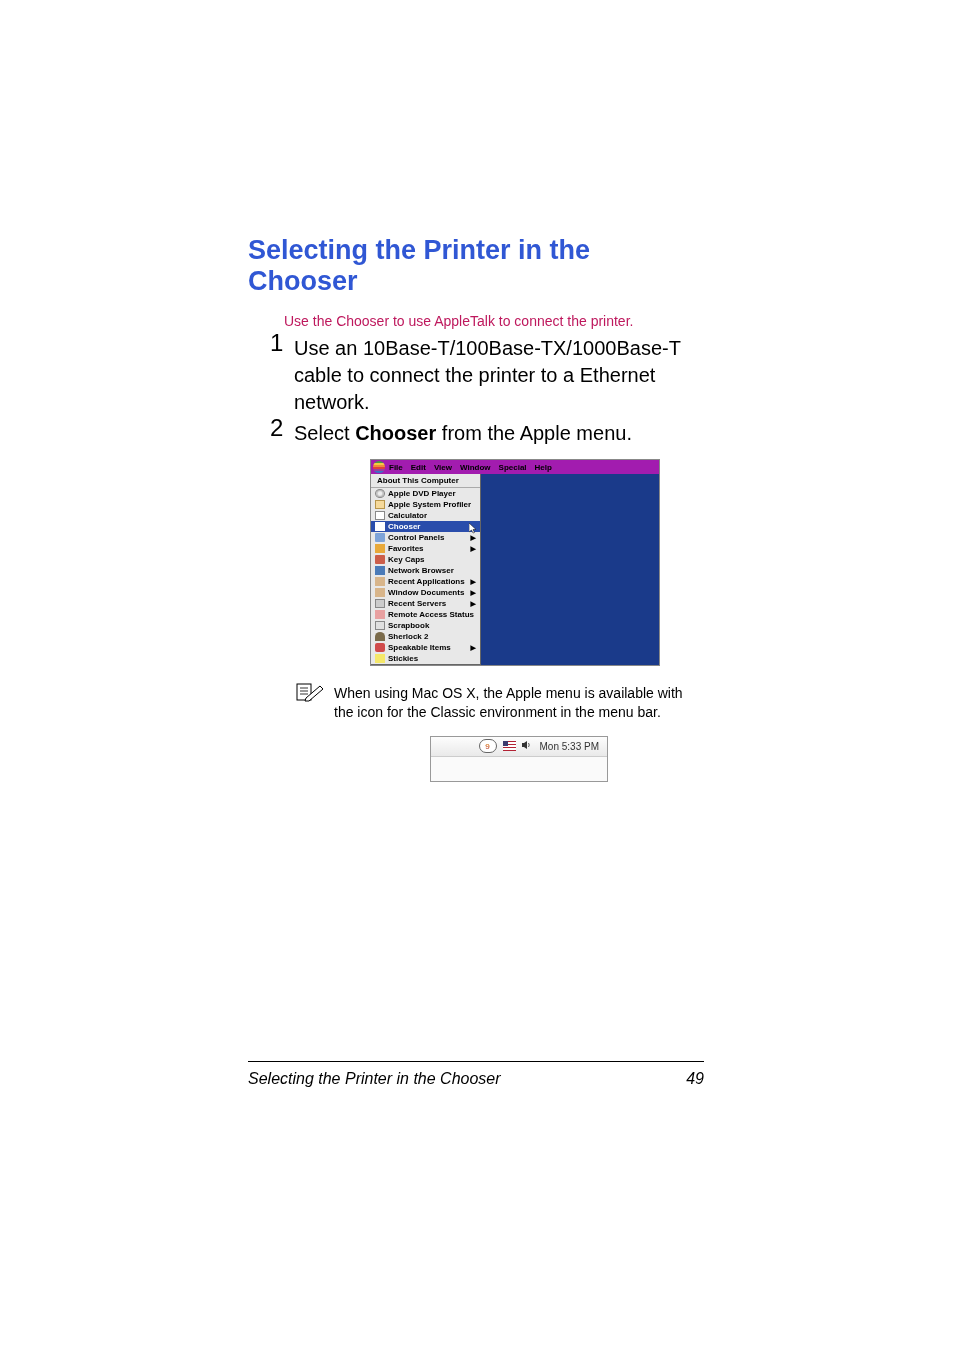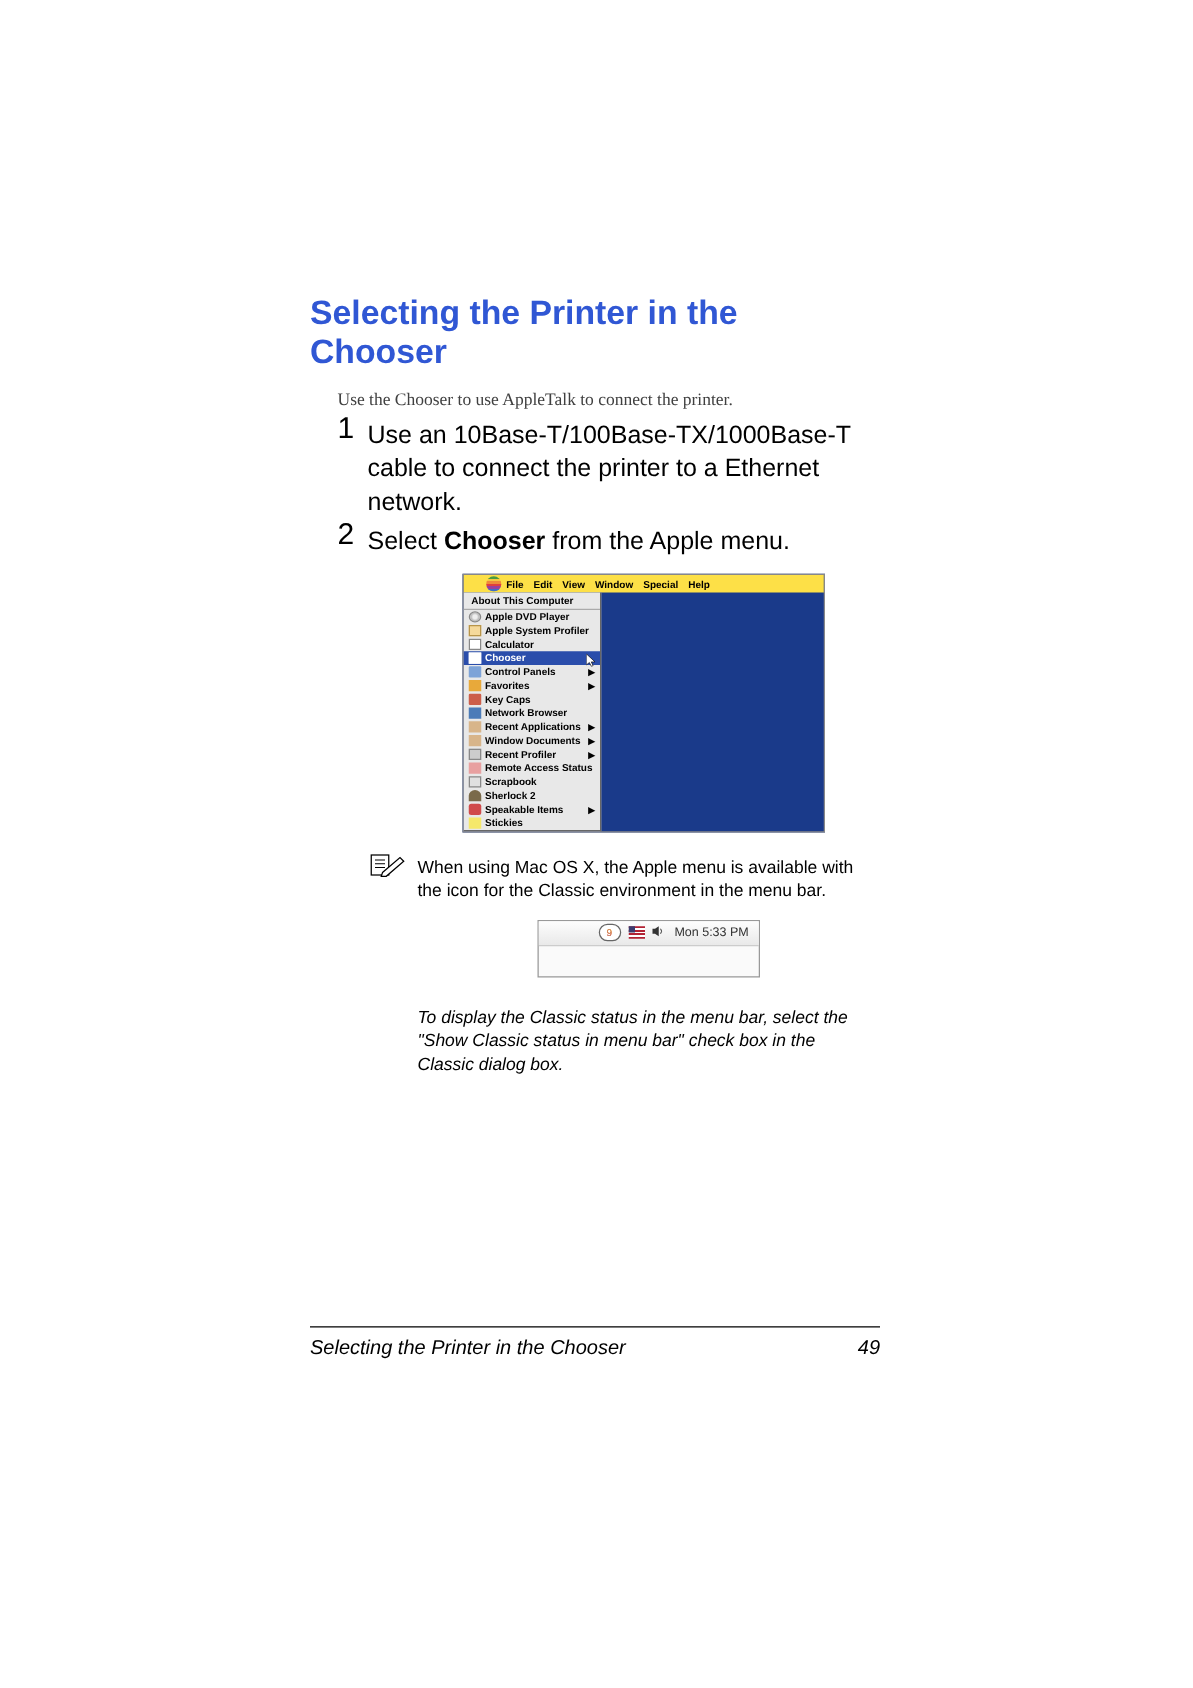--- a/index.html
+++ b/index.html
@@ -17,25 +17,24 @@
     .content {
       padding: 235px 250px 0 248px;
     }
     .title {
       color: #3057d4;
       font-size: 27px;
       font-weight: bold;
       margin-bottom: 16px;
     }
     .intro {
-      color: #404040;
+      color: #be185d;
       font-size: 14px;
-      margin-left: 22px;
+      margin-left: 36px;
       margin-bottom: 6px;
-      font-family: Liberation Serif, serif;
     }
     .step {
       display: flex;
       align-items: flex-start;
       margin-left: 22px;
       margin-bottom: 4px;
     }
     .step-num {
       font-size: 24px;
       font-weight: normal;
@@ -54,28 +53,28 @@
     }
     .screenshot1 {
       margin: 12px auto 18px 122px;
       width: 290px;
       height: 207px;
       background: #1a3a8a;
       position: relative;
       border: 1px solid #888;
     }
     .menubar {
-      background: #fde047;
+      background: #a21caf;
       height: 14px;
       display: flex;
       align-items: center;
       font-size: 8px;
       font-weight: bold;
       color: #000;
-      padding-left: 18px;
+      padding-left: 2px;
     }
     .apple-logo {
       width: 12px;
       height: 12px;
       background: linear-gradient(to bottom, #4a9b3f 0%, #4a9b3f 16%, #f5c842 16%, #f5c842 33%, #f08a3a 33%, #f08a3a 50%, #e03e3e 50%, #e03e3e 66%, #9b3e9b 66%, #9b3e9b 83%, #3e6ec4 83%);
       border-radius: 50% 50% 45% 45%;
       margin-right: 4px;
       position: relative;
     }
     .menubar span {
@@ -309,21 +308,21 @@
             <span>Recent Applications</span>
             <span class="dd-arrow">▶</span>
           </div>
           <div class="dd-item">
             <span class="dd-icon icon-doc"></span>
             <span>Window Documents</span>
             <span class="dd-arrow">▶</span>
           </div>
           <div class="dd-item">
             <span class="dd-icon icon-server"></span>
-            <span>Recent Profiler</span>
+            <span>Recent Servers</span>
             <span class="dd-arrow">▶</span>
           </div>
           <div class="dd-item">
             <span class="dd-icon icon-remote"></span>
             <span>Remote Access Status</span>
           </div>
           <div class="dd-item">
             <span class="dd-icon icon-book"></span>
             <span>Scrapbook</span>
           </div>
@@ -366,19 +365,18 @@
       <span class="speaker-icon">
         <svg width="11" height="10" viewBox="0 0 11 10">
             <path d="M1 3 L3 3 L6 1 L6 9 L3 7 L1 7 Z" fill="#333"></path>
             <path d="M7.5 3 Q9 5 7.5 7" fill="none" stroke="#333" stroke-width="0.8"></path>
           </svg>
       </span>
       <span>Mon 5:33 PM</span>
     </div>
   </div>
 
-  <div class="note-text2">To display the Classic status in the menu bar, select the "Show Classic status in menu bar" check box in the Classic dialog box.</div>
 </div>
 
 <div class="footer">
   <span>Selecting the Printer in the Chooser</span>
   <span class="footer-page">49</span>
 </div>
 
 </body></html>

